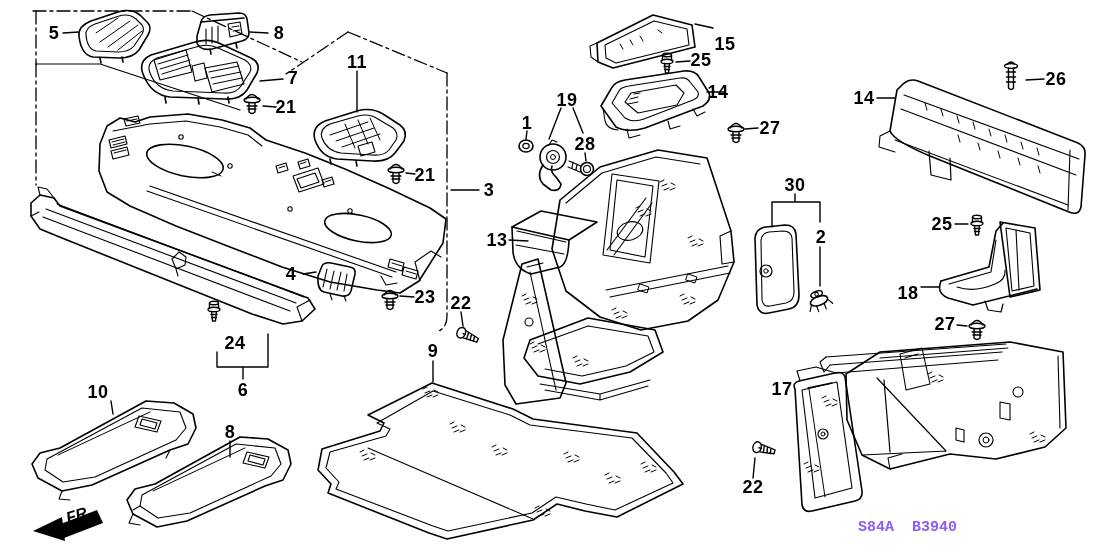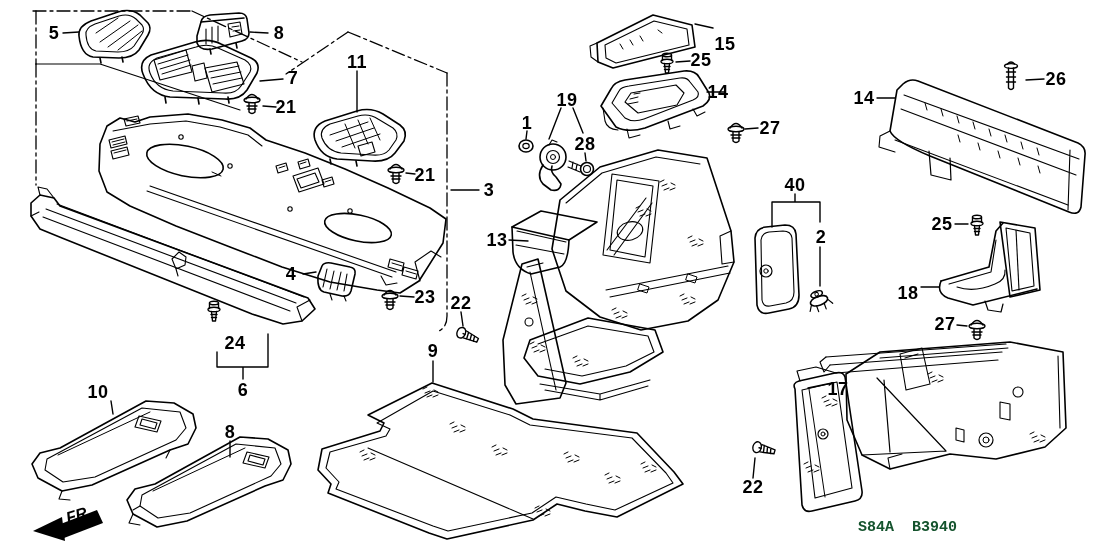--- a/index.html
+++ b/index.html
@@ -3,21 +3,21 @@
 <meta charset="utf-8">
 <style>
   html,body{margin:0;padding:0;background:#e8e8e8;}
   .stage{position:relative;width:1108px;height:553px;background:#fff;overflow:hidden;
          font-family:"Liberation Sans",sans-serif;}
   .stage svg{position:absolute;left:0;top:0;}
   .lbl{position:absolute;transform:translate(-50%,-50%);
        font:bold 18px "Liberation Sans",sans-serif;color:#000;letter-spacing:0.5px;
        white-space:nowrap;user-select:none;}
   .code{position:absolute;left:858px;top:519px;
-        font:bold 15px "Liberation Mono",monospace;color:#14532d;white-space:pre;}
+        font:bold 15px "Liberation Mono",monospace;color:#8b5cf6;white-space:pre;}
   .fr{position:absolute;left:66px;top:506px;transform:rotate(-17deg);
       font:bold italic 16px "Liberation Sans",sans-serif;color:#000;}
 </style>
 </head>
 <body>
 
 <div class="stage">
 
 <svg width="1108" height="553" viewBox="0 0 1108 553" fill="none" stroke="#000" stroke-width="1.6" stroke-linecap="round" stroke-linejoin="round">
 
@@ -363,26 +363,26 @@
 <div class="lbl" style="left:433px;top:351px">9</div>
 <div class="lbl" style="left:461px;top:303px">22</div>
 <div class="lbl" style="left:497px;top:240px">13</div>
 <div class="lbl" style="left:527px;top:123px">1</div>
 <div class="lbl" style="left:567px;top:100px">19</div>
 <div class="lbl" style="left:585px;top:144px">28</div>
 <div class="lbl" style="left:725px;top:44px">15</div>
 <div class="lbl" style="left:701px;top:60px">25</div>
 <div class="lbl" style="left:718px;top:92px">14</div>
 <div class="lbl" style="left:770px;top:128px">27</div>
-<div class="lbl" style="left:795px;top:185px">40</div>
+<div class="lbl" style="left:795px;top:185px">30</div>
 <div class="lbl" style="left:821px;top:237px">2</div>
 <div class="lbl" style="left:864px;top:98px">14</div>
 <div class="lbl" style="left:1056px;top:79px">26</div>
 <div class="lbl" style="left:942px;top:224px">25</div>
 <div class="lbl" style="left:908px;top:293px">18</div>
 <div class="lbl" style="left:945px;top:324px">27</div>
-<div class="lbl" style="left:838px;top:389px">17</div>
+<div class="lbl" style="left:782px;top:389px">17</div>
 <div class="lbl" style="left:753px;top:487px">22</div>
 
 <div class="fr">FR.</div>
 <div class="code">S84A  B3940</div>
 
 </div>
 
 </body></html>

